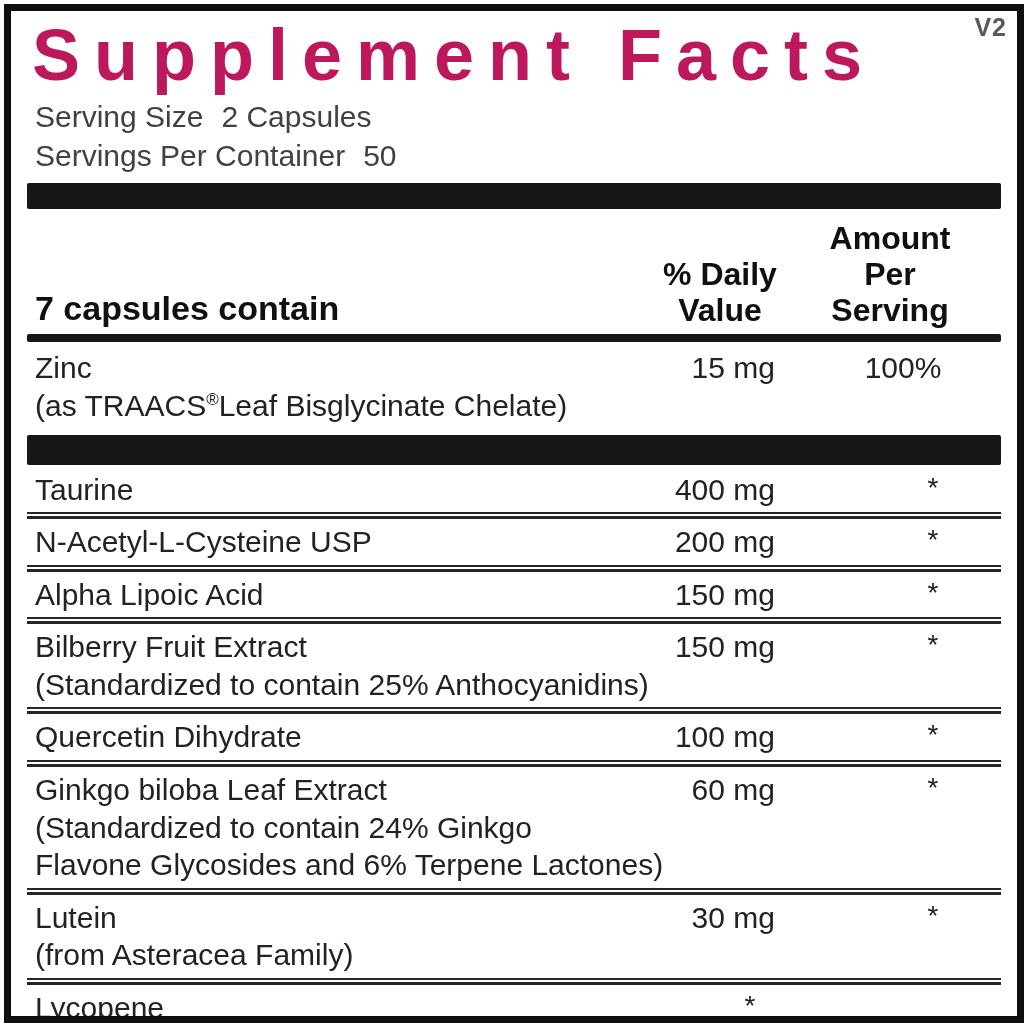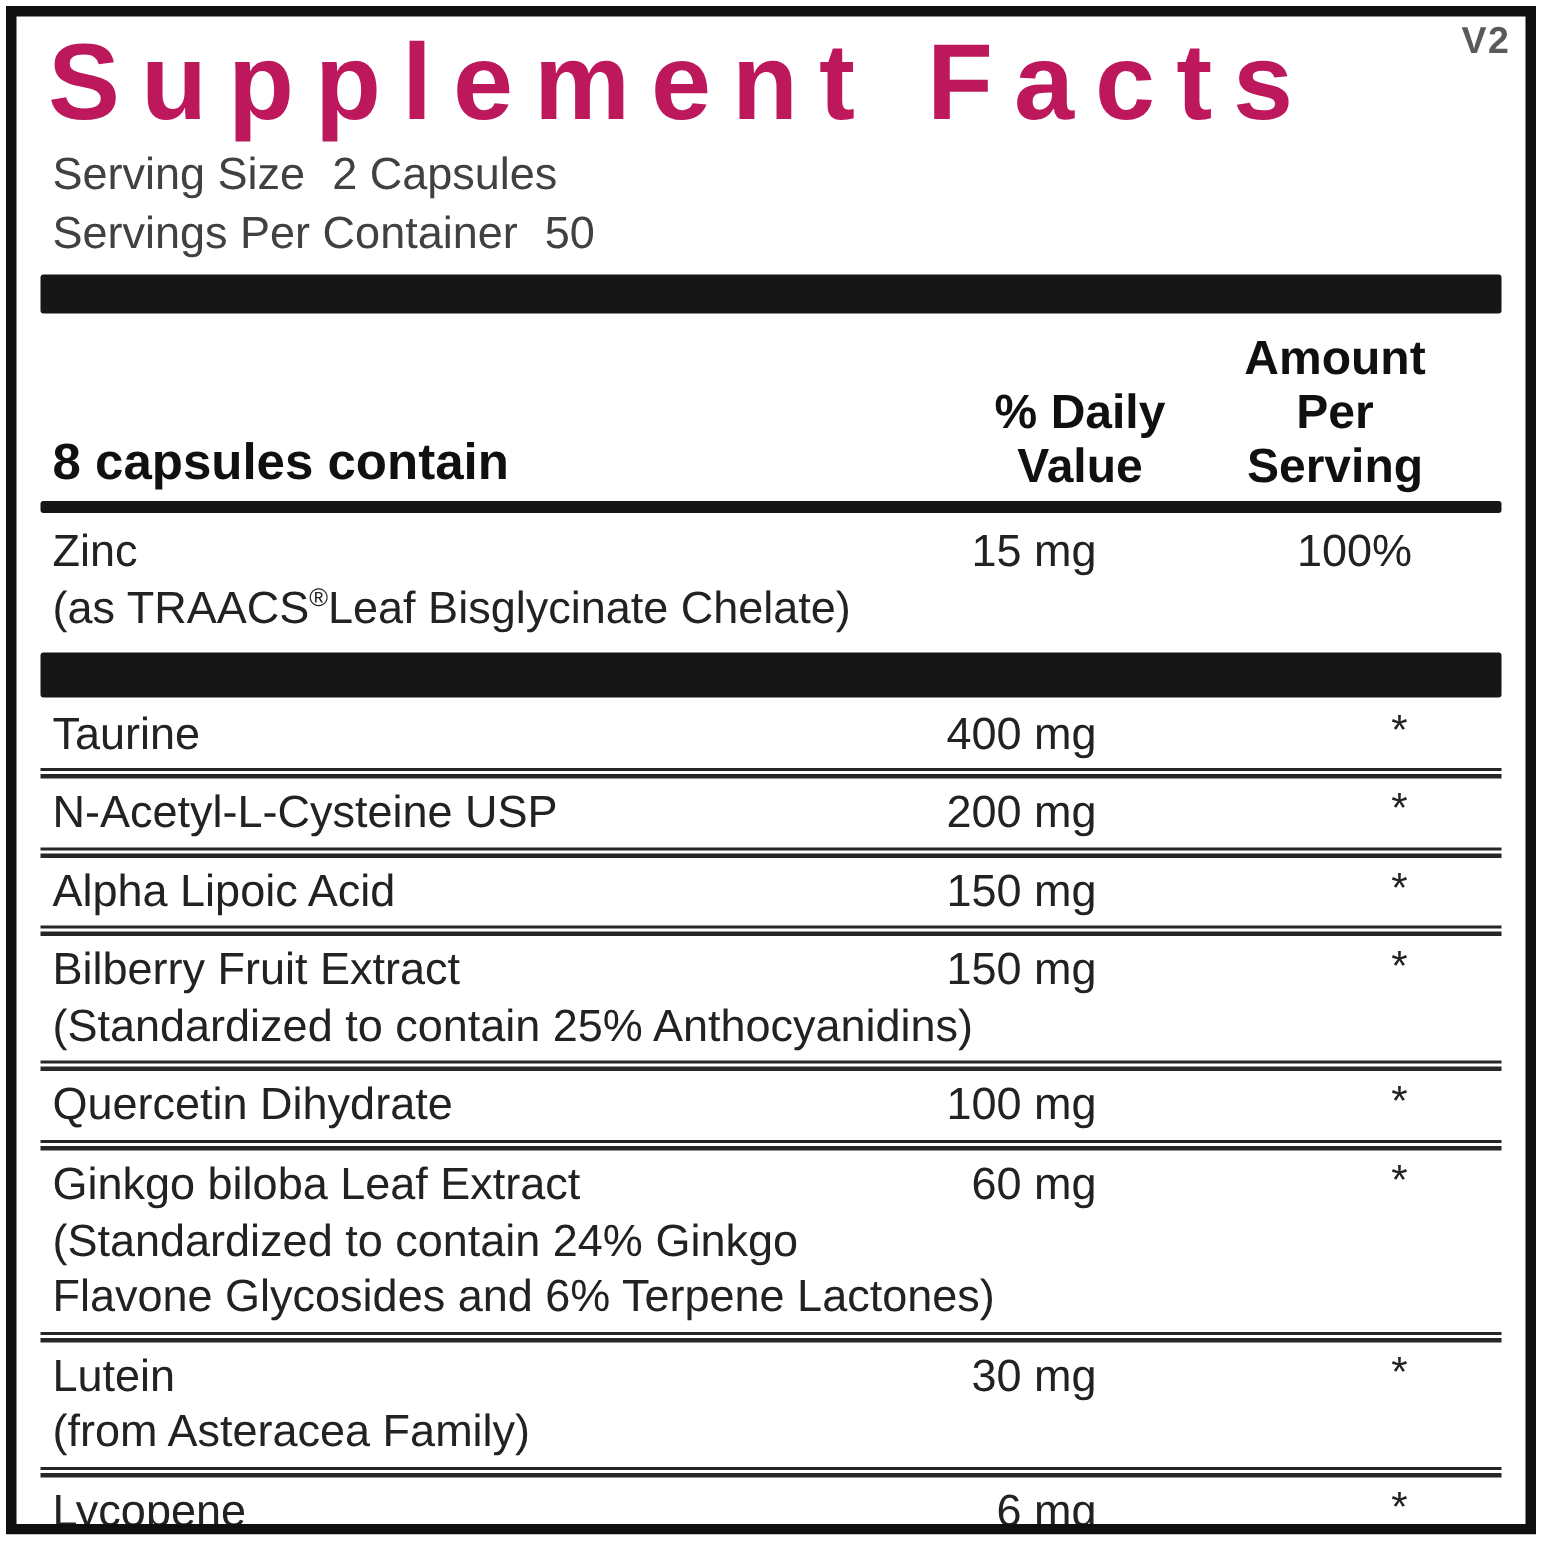--- a/index.html
+++ b/index.html
@@ -79,21 +79,21 @@
     color: #101010;
   }
   .head-amount { padding-right: 26px; }
   .head-rule {
     height: 8px;
     background: var(--bar);
     border-radius: 2px;
     margin: 0 0 4px 0;
   }
   .row { padding: 3px 0 2px 0; }
-  .row-line { align-items: start; gap: 44px; }
+  .row-line { align-items: start; }
   .name {
     font-size: 30px;
     line-height: 1.22;
     padding-left: 8px;
     color: var(--text);
   }
   .amount {
     font-size: 30px;
     line-height: 1.22;
     text-align: right;
@@ -142,21 +142,21 @@
   <div class="serving-line">
     <span>Serving Size</span><span class="val">2 Capsules</span>
   </div>
   <div class="serving-line">
     <span>Servings Per Container</span><span class="val">50</span>
   </div>
 
   <div class="bar"></div>
 
   <div class="cols head-row">
-    <div class="head-contain">8 capsules contain</div>
+    <div class="head-contain">7 capsules contain</div>
     <div class="head-col">
       <div>% Daily</div>
       <div>Value</div>
     </div>
     <div class="head-col head-amount">
       <div>Amount Per</div>
       <div>Serving</div>
     </div>
   </div>
 
@@ -230,19 +230,18 @@
           <div class="name">Lutein</div>
           <div class="amount">30 mg</div>
           <div class="dv"><span class="star-glyph">*</span></div>
         </div>
         <div class="subline">(from Asteracea Family)</div>
       </div>
       <div class="sep"></div>
       <div class="row">
         <div class="cols row-line">
           <div class="name">Lycopene</div>
-          <div class="amount">6 mg</div>
           <div class="dv"><span class="star-glyph">*</span></div>
         </div>
       </div>
     </div>
 
 </div>
 
 </body></html>

